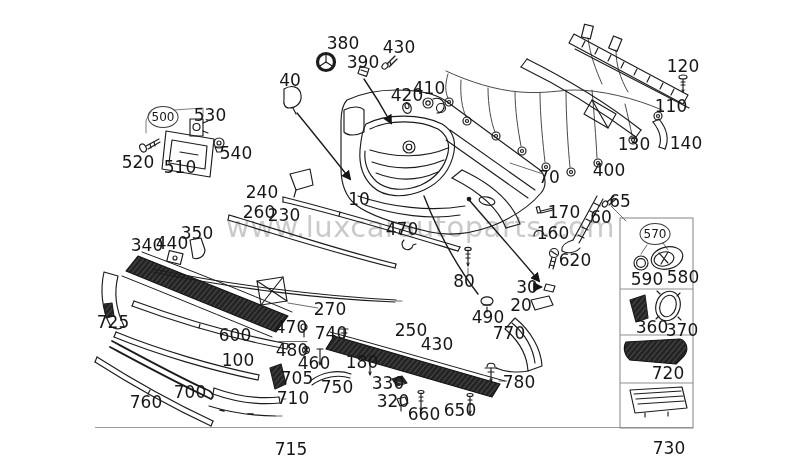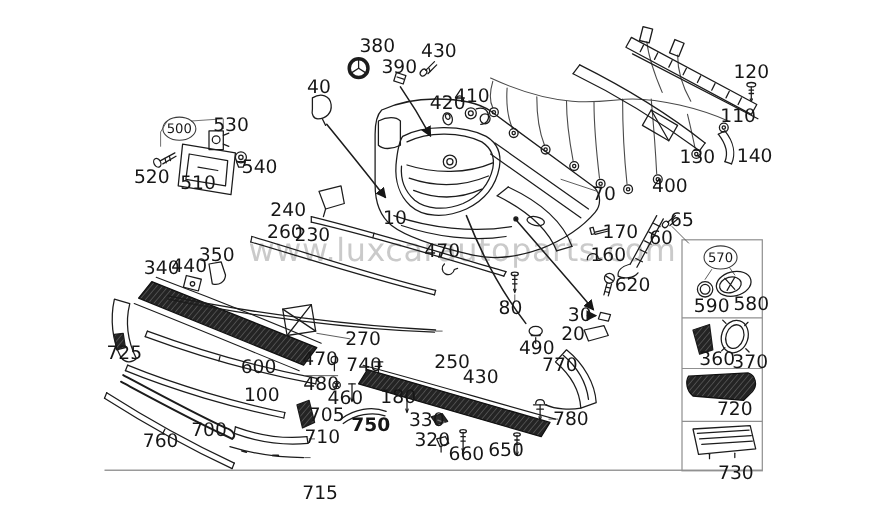--- a/index.html
+++ b/index.html
@@ -509,20 +509,20 @@
       <span class="callout" style="left: 235px; top: 335px;">600</span>
       <span class="callout" style="left: 575px; top: 260px;">620</span>
       <span class="callout" style="left: 460px; top: 410px;">650</span>
       <span class="callout" style="left: 424px; top: 414px;">660</span>
       <span class="callout" style="left: 190px; top: 392px;">700</span>
       <span class="callout" style="left: 297px; top: 378px;">705</span>
       <span class="callout" style="left: 293px; top: 398px;">710</span>
       <span class="callout" style="left: 291px; top: 416px; margin-top: 33px;">715</span>
       <span class="callout" style="left: 668px; top: 373px;">720</span>
       <span class="callout" style="left: 113px; top: 322px;">725</span>
-      <span class="callout" style="left: 669px; top: 431px;">730</span>
+      <span class="callout" style="left: 669px; top: 448px;">730</span>
       <span class="callout" style="left: 331px; top: 333px;">740</span>
-      <span class="callout" style="left: 337px; top: 387px; font-weight: bold;">750</span>
+      <span class="callout" style="left: 337px; top: 387px;">750</span>
       <span class="callout" style="left: 146px; top: 402px;">760</span>
       <span class="callout" style="left: 509px; top: 333px;">770</span>
       <span class="callout" style="left: 519px; top: 382px;">780</span>
     </div>
 </div>
 
 </body></html>

